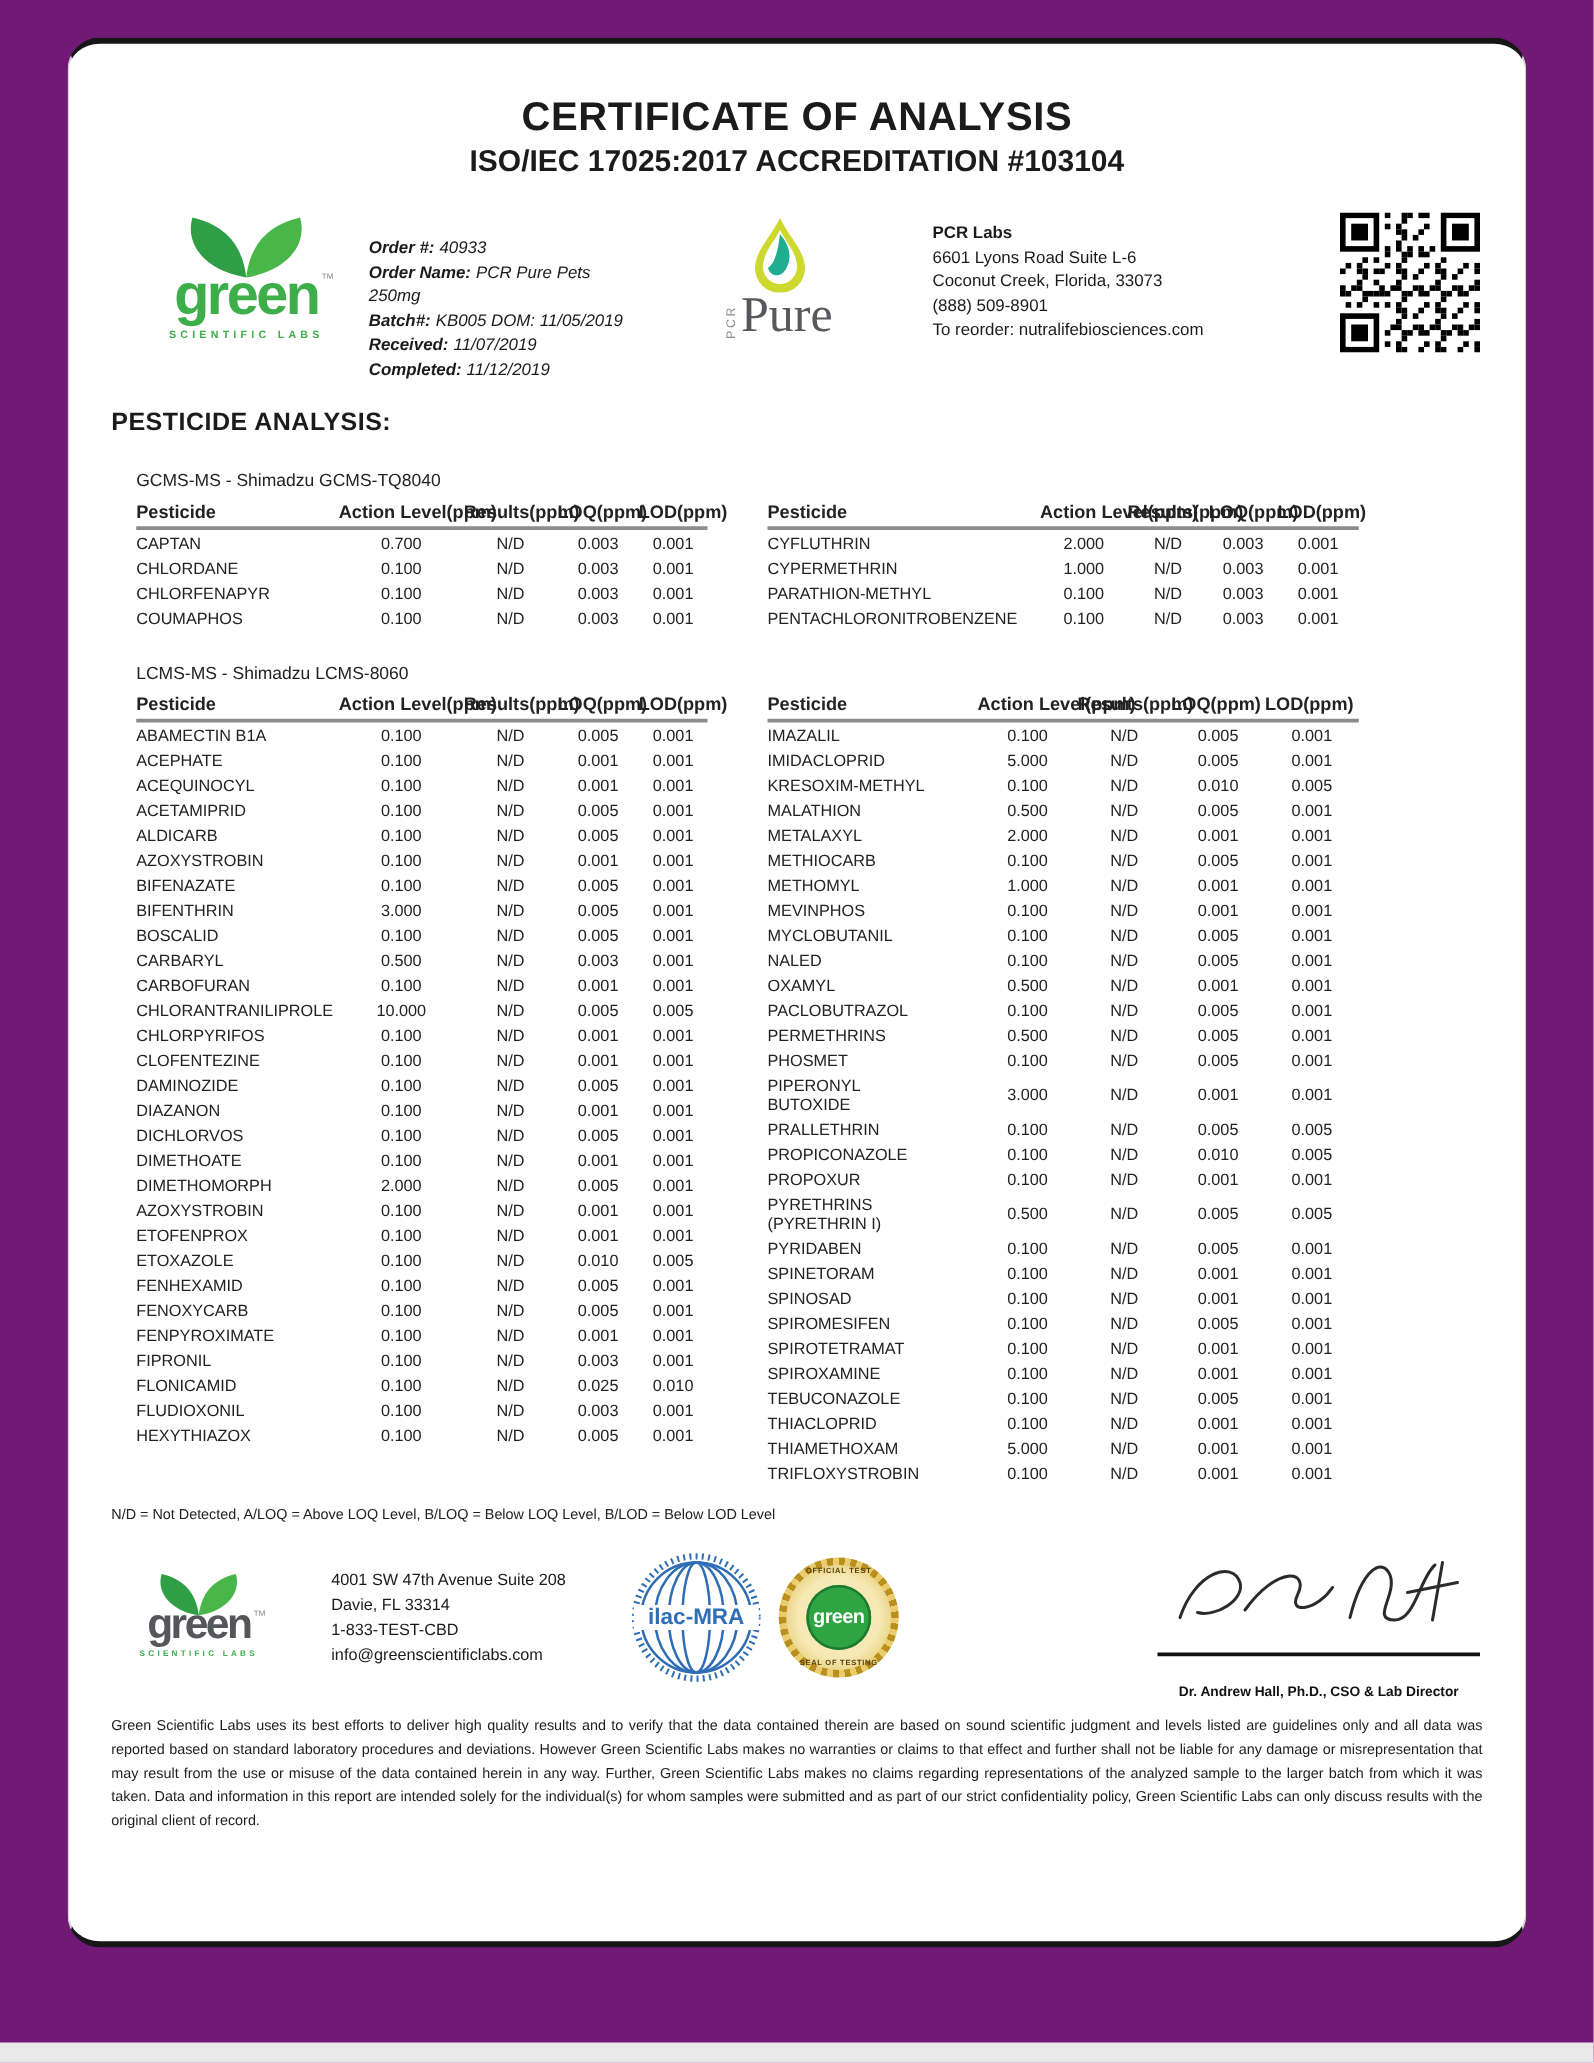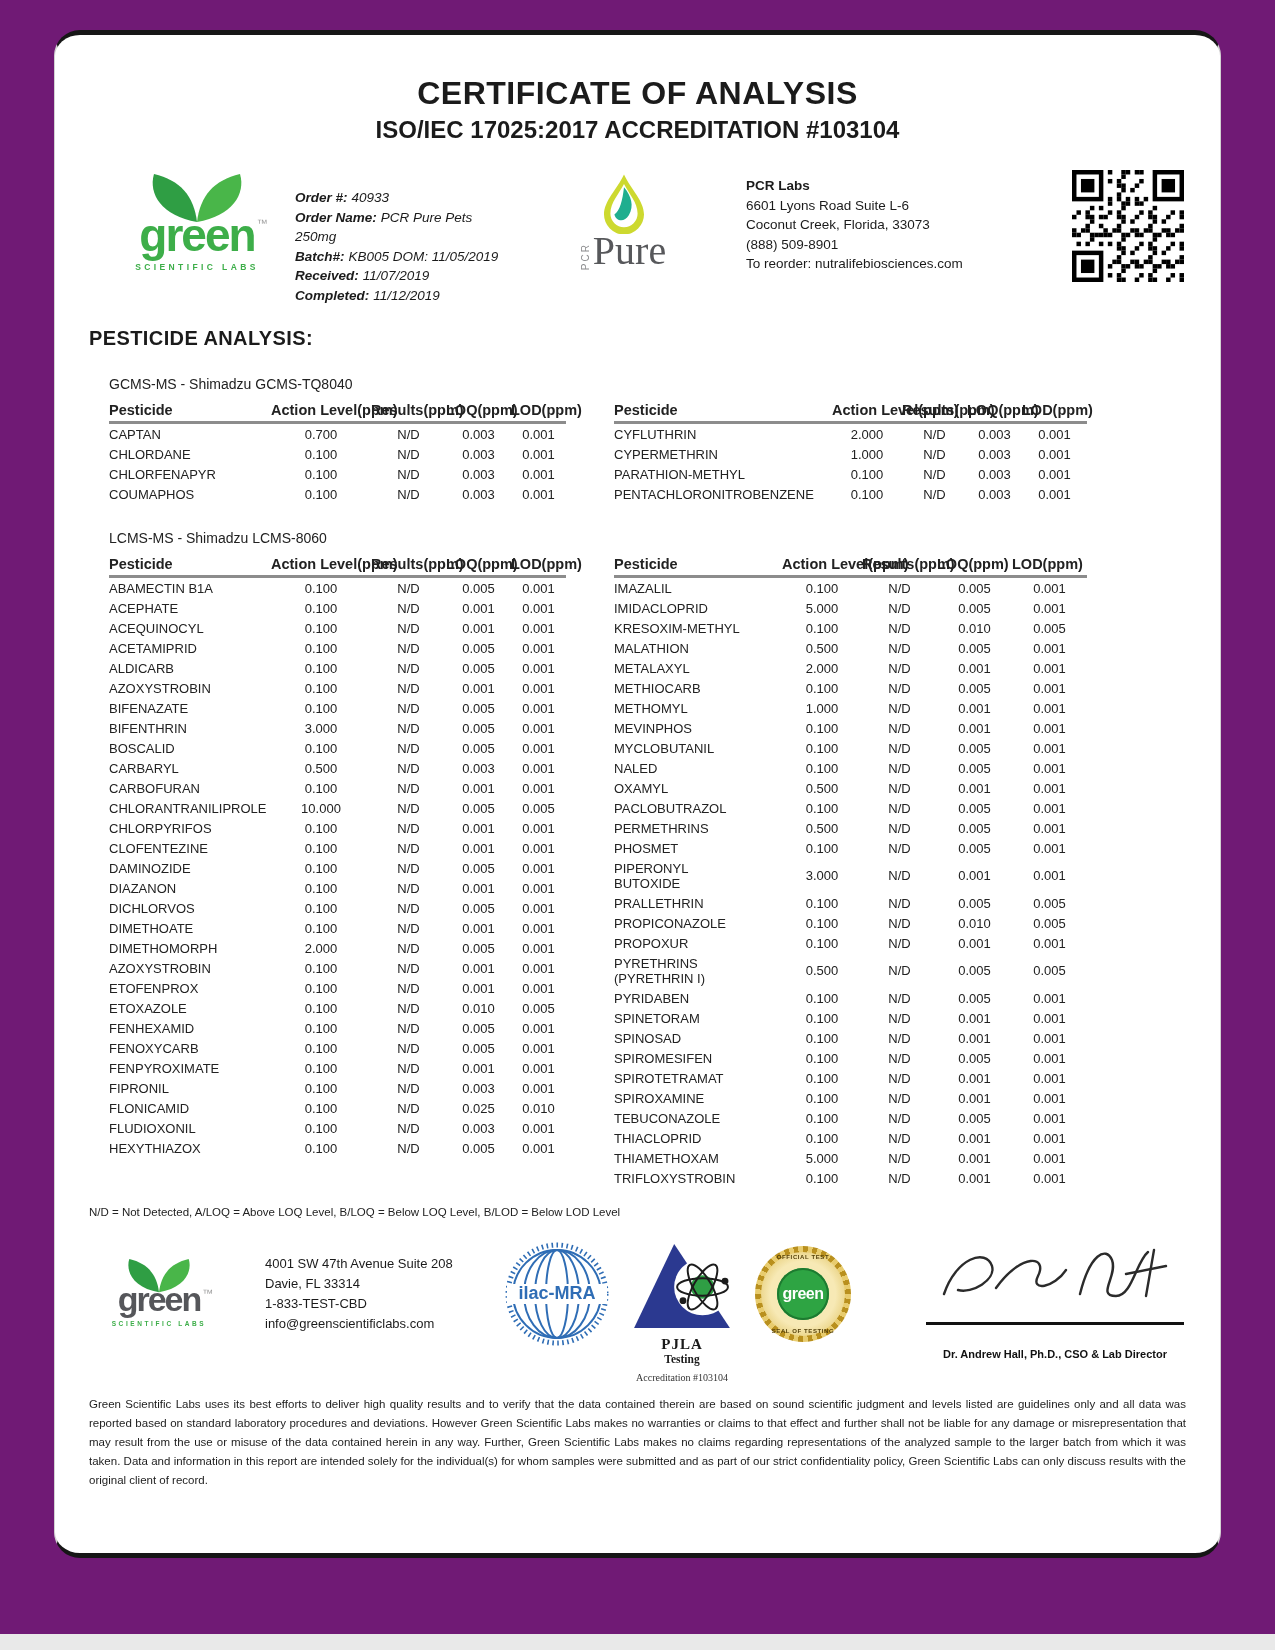--- a/index.html
+++ b/index.html
@@ -877,37 +877,20 @@
           <circle cx="52" cy="52" r="44"></circle>
           <ellipse cx="52" cy="52" rx="33" ry="44"></ellipse>
           <ellipse cx="52" cy="52" rx="22" ry="44"></ellipse>
           <ellipse cx="52" cy="52" rx="11" ry="44"></ellipse>
         </g>
         <circle cx="52" cy="52" r="49" fill="none" stroke="#2f6db5" stroke-width="5" stroke-dasharray="1.6 3.4"></circle>
         <rect x="2" y="42" width="100" height="20" fill="#ffffff"></rect>
         <text x="52" y="57" text-anchor="middle" font-size="18" font-weight="bold" fill="#2f6db5">ilac-MRA</text>
       </svg>
 
-      <div class="pjla">
-        <svg width="108" height="88" viewBox="0 0 110 90">
-          <polygon points="47,2 6,88 104,88" fill="#2b3990"></polygon>
-          <circle cx="76" cy="46" r="29" fill="#ffffff"></circle>
-          <circle cx="76" cy="46" r="12" fill="#2f9e44"></circle>
-          <g fill="none" stroke="#1c1c1c" stroke-width="2">
-            <ellipse cx="76" cy="46" rx="26" ry="9"></ellipse>
-            <ellipse cx="76" cy="46" rx="26" ry="9" transform="rotate(60 76 46)"></ellipse>
-            <ellipse cx="76" cy="46" rx="26" ry="9" transform="rotate(120 76 46)"></ellipse>
-          </g>
-          <circle cx="99" cy="40" r="3.5" fill="#1c1c1c"></circle>
-          <circle cx="56" cy="60" r="3.5" fill="#1c1c1c"></circle>
-        </svg>
-        <div class="pjla-name">PJLA</div>
-        <div class="pjla-sub">Testing</div>
-        <div class="pjla-acc">Accreditation #103104</div>
-      </div>
 
       <div class="seal">
         <div class="seal-top">OFFICIAL TEST</div>
         <div class="seal-green">
             <span>green</span>
           </div>
         <div class="seal-bottom">SEAL OF TESTING</div>
       </div>
 
       <div class="sig">

